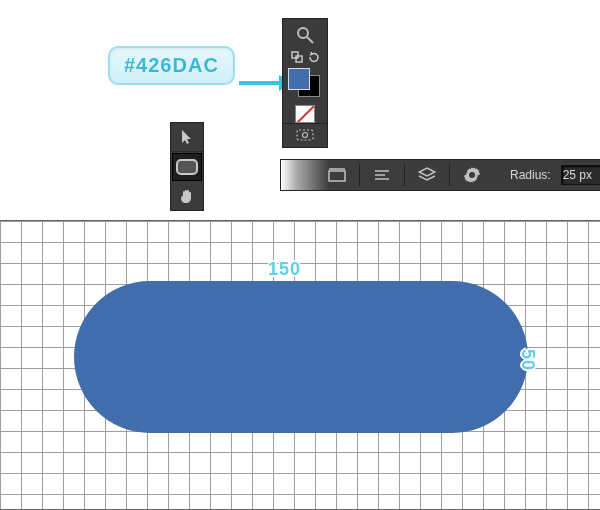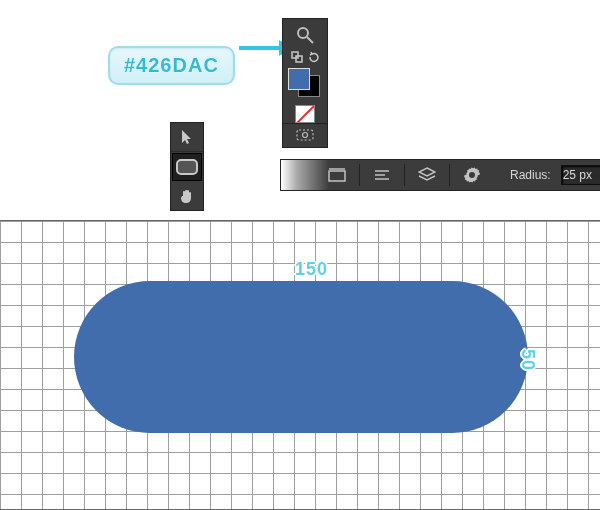--- a/index.html
+++ b/index.html
@@ -47,21 +47,21 @@
     position: absolute;
     font-weight: bold;
     font-size: 18px;
     color: #5FD0E8;
     text-shadow:
       -1px -1px 0 #fff,  1px -1px 0 #fff,
       -1px  1px 0 #fff,  1px  1px 0 #fff,
       -2px 0 0 #fff, 2px 0 0 #fff, 0 -2px 0 #fff, 0 2px 0 #fff;
     letter-spacing: 1px;
   }
-  .dim-top { left: 295px; top: 38px; }
+  .dim-top { left: 268px; top: 38px; }
   .dim-right {
     left: 538px;
     top: 128px;
     transform: rotate(90deg);
     transform-origin: left top;
   }
 
   
   .swatch-panel {
     position: absolute;
@@ -130,21 +130,21 @@
     width:100%;
     padding-top:3px;
   }
 
   
   .hex-callout {
     position: absolute;
     left: 108px;
     top: 46px;
     display: flex;
-    align-items: flex-start;
+    align-items: flex-end;
   }
   .hex-badge {
     padding: 6px 14px;
     background: linear-gradient(#e6f7fc, #d0f0f8);
     border: 2px solid #9FDDEB;
     border-radius: 10px;
     color: #37B8D6;
     font-weight: bold;
     font-size: 20px;
     letter-spacing: 1px;

